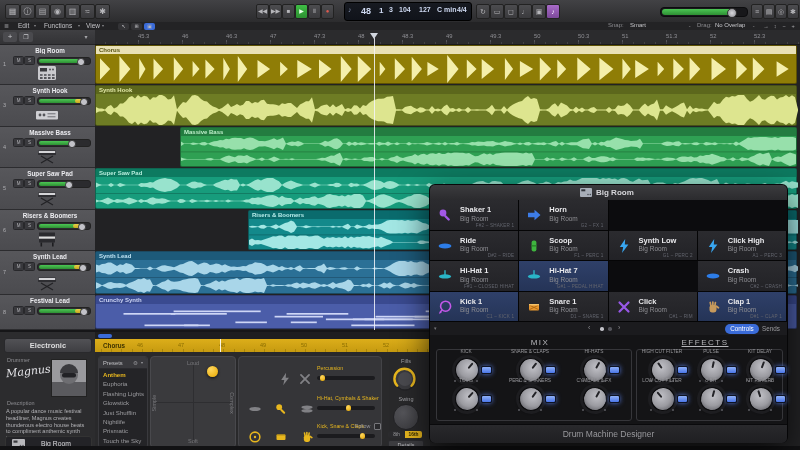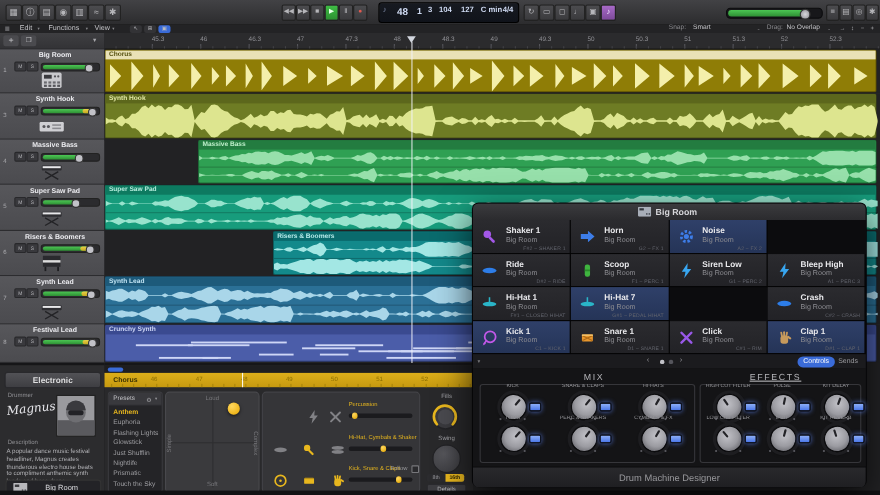--- a/index.html
+++ b/index.html
@@ -620,31 +620,20 @@
         <div style="position: absolute; left: 89.25px; top: 0px; width: 88.25px; height: 29.5px; border-right: 1px solid rgb(5, 5, 6); border-bottom: 1px solid rgb(5, 5, 6); background: linear-gradient(rgb(43, 43, 47), rgb(34, 34, 38));">
           <div style="position: absolute; left: 7px; top: 7px;">
             <svg width="16" height="16" viewBox="0 0 16 16">
               <polygon points="2,5.8 8.5,5.8 8.5,2.8 14.5,8 8.5,13.2 8.5,10.2 2,10.2" fill="#3d7de8"></polygon>
             </svg>
           </div>
           <div class="padname">Horn</div>
           <div class="padsub">Big Room</div>
           <div class="padkey">G2 – FX 1</div>
         </div>
-        <div style="position: absolute; left: 178.5px; top: 0px; width: 88.25px; height: 29.5px; border-right: 1px solid rgb(5, 5, 6); border-bottom: 1px solid rgb(5, 5, 6); background: linear-gradient(rgb(47, 64, 105), rgb(37, 52, 87));">
-          <div style="position: absolute; left: 7px; top: 7px;">
-            <svg width="16" height="16" viewBox="0 0 16 16">
-              <circle cx="8" cy="8" r="4.6" fill="none" stroke="#3d7de8" stroke-width="2.6" stroke-dasharray="2.2 1.7"></circle>
-              <circle cx="8" cy="8" r="2.3" fill="#3d7de8"></circle>
-            </svg>
-          </div>
-          <div class="padname">Noise</div>
-          <div class="padsub">Big Room</div>
-          <div class="padkey">A2 – FX 2</div>
-        </div>
         <div style="position: absolute; left: 89.25px; top: 30.5px; width: 88.25px; height: 29.5px; border-right: 1px solid rgb(5, 5, 6); border-bottom: 1px solid rgb(5, 5, 6); background: linear-gradient(rgb(43, 43, 47), rgb(34, 34, 38));">
           <div style="position: absolute; left: 7px; top: 7px;">
             <svg width="16" height="16" viewBox="0 0 16 16">
               <rect x="5.6" y="2.5" width="4.8" height="11" rx="2" fill="#3fb43f"></rect>
               <rect x="5.6" y="7" width="4.8" height="1.6" fill="#2a8a2a"></rect>
             </svg>
           </div>
           <div class="padname">Scoop</div>
           <div class="padsub">Big Room</div>
           <div class="padkey">F1 – PERC 1</div>
@@ -658,31 +647,31 @@
           <div class="padname">Ride</div>
           <div class="padsub">Big Room</div>
           <div class="padkey">D#2 – RIDE</div>
         </div>
         <div style="position: absolute; left: 178.5px; top: 30.5px; width: 88.25px; height: 29.5px; border-right: 1px solid rgb(5, 5, 6); border-bottom: 1px solid rgb(5, 5, 6); background: linear-gradient(rgb(43, 43, 47), rgb(34, 34, 38));">
           <div style="position: absolute; left: 7px; top: 7px;">
             <svg width="16" height="16" viewBox="0 0 16 16">
               <polygon points="9.2,1 3.8,9 7.2,9 6,15 12.4,6.6 8.8,6.6" fill="#38a6f0"></polygon>
             </svg>
           </div>
-          <div class="padname">Siren Low</div>
+          <div class="padname">Synth Low</div>
           <div class="padsub">Big Room</div>
           <div class="padkey">G1 – PERC 2</div>
         </div>
         <div style="position: absolute; left: 267.75px; top: 30.5px; width: 88.25px; height: 29.5px; border-right: 1px solid rgb(5, 5, 6); border-bottom: 1px solid rgb(5, 5, 6); background: linear-gradient(rgb(43, 43, 47), rgb(34, 34, 38));">
           <div style="position: absolute; left: 7px; top: 7px;">
             <svg width="16" height="16" viewBox="0 0 16 16">
               <polygon points="9.2,1 3.8,9 7.2,9 6,15 12.4,6.6 8.8,6.6" fill="#38a6f0"></polygon>
             </svg>
           </div>
-          <div class="padname">Bleep High</div>
+          <div class="padname">Click High</div>
           <div class="padsub">Big Room</div>
           <div class="padkey">A1 – PERC 3</div>
         </div>
         <div style="position: absolute; left: 0px; top: 61px; width: 88.25px; height: 29.5px; border-right: 1px solid rgb(5, 5, 6); border-bottom: 1px solid rgb(5, 5, 6); background: linear-gradient(rgb(43, 43, 47), rgb(34, 34, 38));">
           <div style="position: absolute; left: 7px; top: 7px;">
             <svg width="16" height="16" viewBox="0 0 16 16">
               <ellipse cx="8" cy="8.4" rx="6.2" ry="2.1" fill="#2ab5c8"></ellipse>
               <rect x="7.3" y="2.2" width="1.4" height="5" fill="#2ab5c8"></rect>
             </svg>
           </div>

